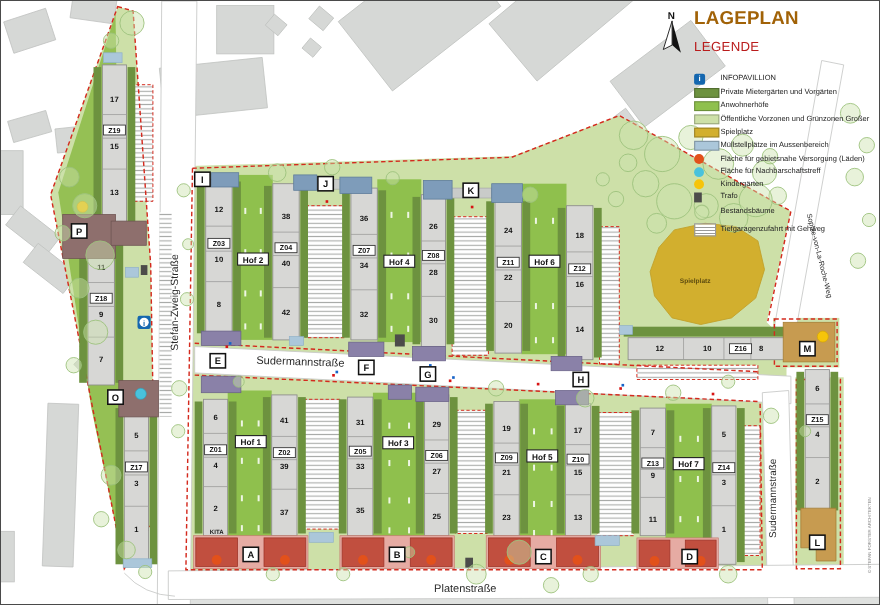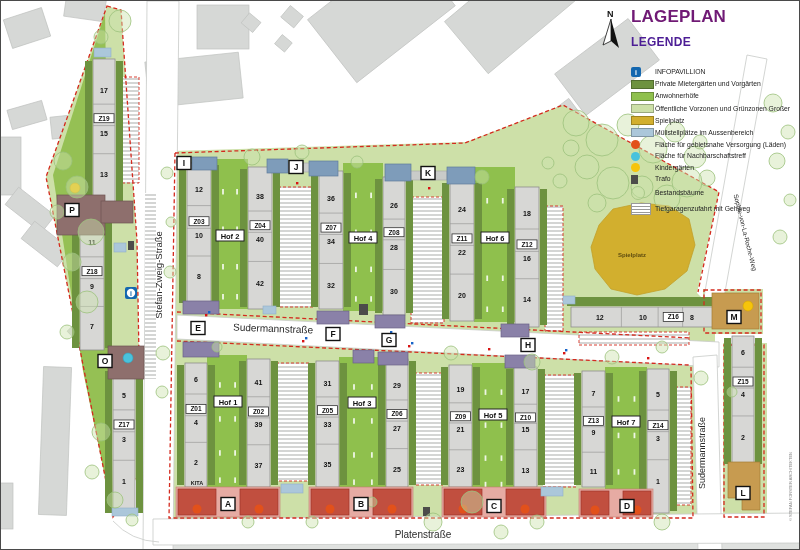--- a/index.html
+++ b/index.html
@@ -1,21 +1,21 @@
 <!DOCTYPE html>
 <html><head>
 <meta charset="utf-8">
 <style>
   html,body{margin:0;padding:0;background:#fff;}
   .stage{position:relative;width:800px;height:550px;background:#ffffff;border:1px solid #4a4a4a;
          overflow:hidden;font-family:"Liberation Sans",sans-serif;box-sizing:border-box;}
   svg{position:absolute;left:0;top:0;font-family:"Liberation Sans",sans-serif;}
   .titleblock{position:absolute;left:630px;top:6px;width:166px;}
-  .t1,.t2{font-size:17px;font-weight:bold;color:#701a75;line-height:20px;letter-spacing:.2px;}
-  .lg{font-size:12px;color:#4c1d95;margin-top:8px;margin-bottom:18px;letter-spacing:.3px;font-weight:bold;}
+  .t1,.t2{font-size:17px;font-weight:bold;color:#a16207;line-height:20px;letter-spacing:.2px;}
+  .lg{font-size:12px;color:#b91c1c;margin-top:8px;margin-bottom:18px;letter-spacing:.3px;}
   .lrow{display:flex;align-items:center;margin-bottom:2.6px;}
   .lsw{width:24px;display:flex;justify-content:flex-start;align-items:center;flex:0 0 24px;}
   .ltxt{font-size:6.8px;color:#222;line-height:8px;}
   .sw-rect{width:21px;height:7.5px;border:.5px solid rgba(0,0,0,.25);}
   .sw-circle{width:9px;height:9px;border-radius:50%;}
   .sw-small{width:7px;height:9px;}
   .sw-info{width:10px;height:10px;background:#1467af;border-radius:2px;color:#fff;font-size:7px;
            font-weight:bold;display:flex;align-items:center;justify-content:center;}
   .sw-tree{width:12px;height:12px;border-radius:50%;border:1px solid #a8c888;background:rgba(205,227,173,.4);}
   .sw-hatch{width:18px;height:10px;border:.5px solid #999;

